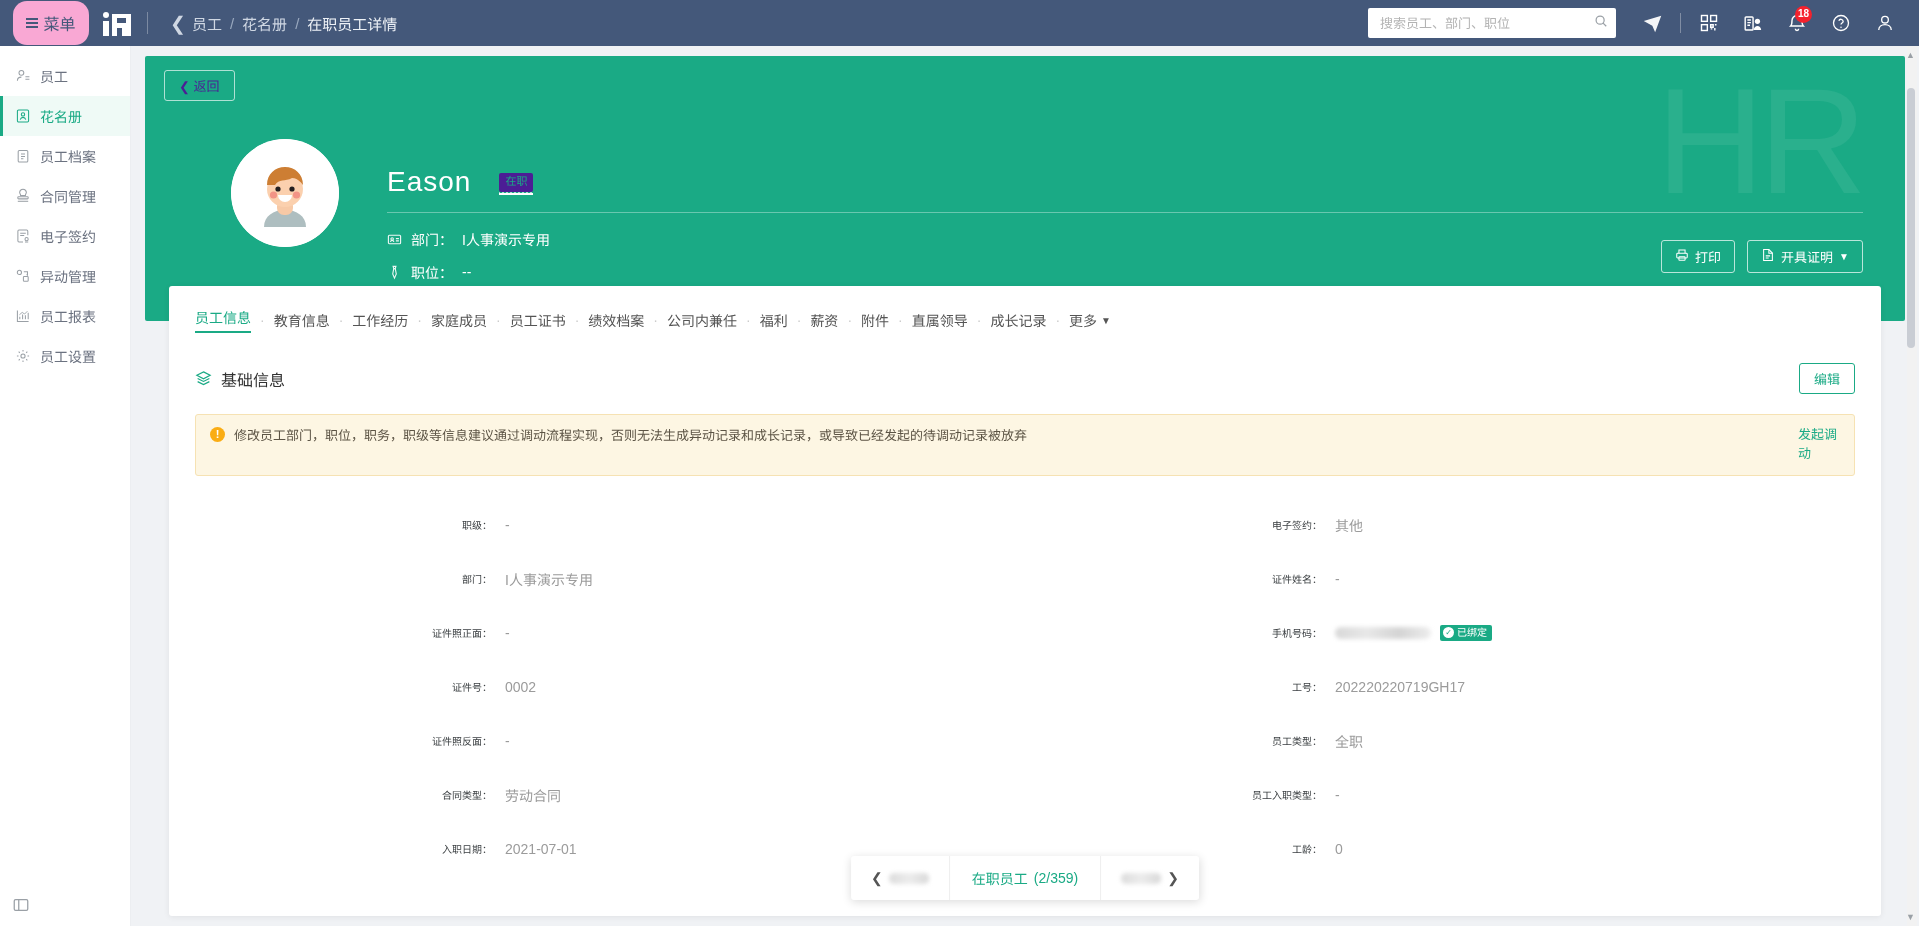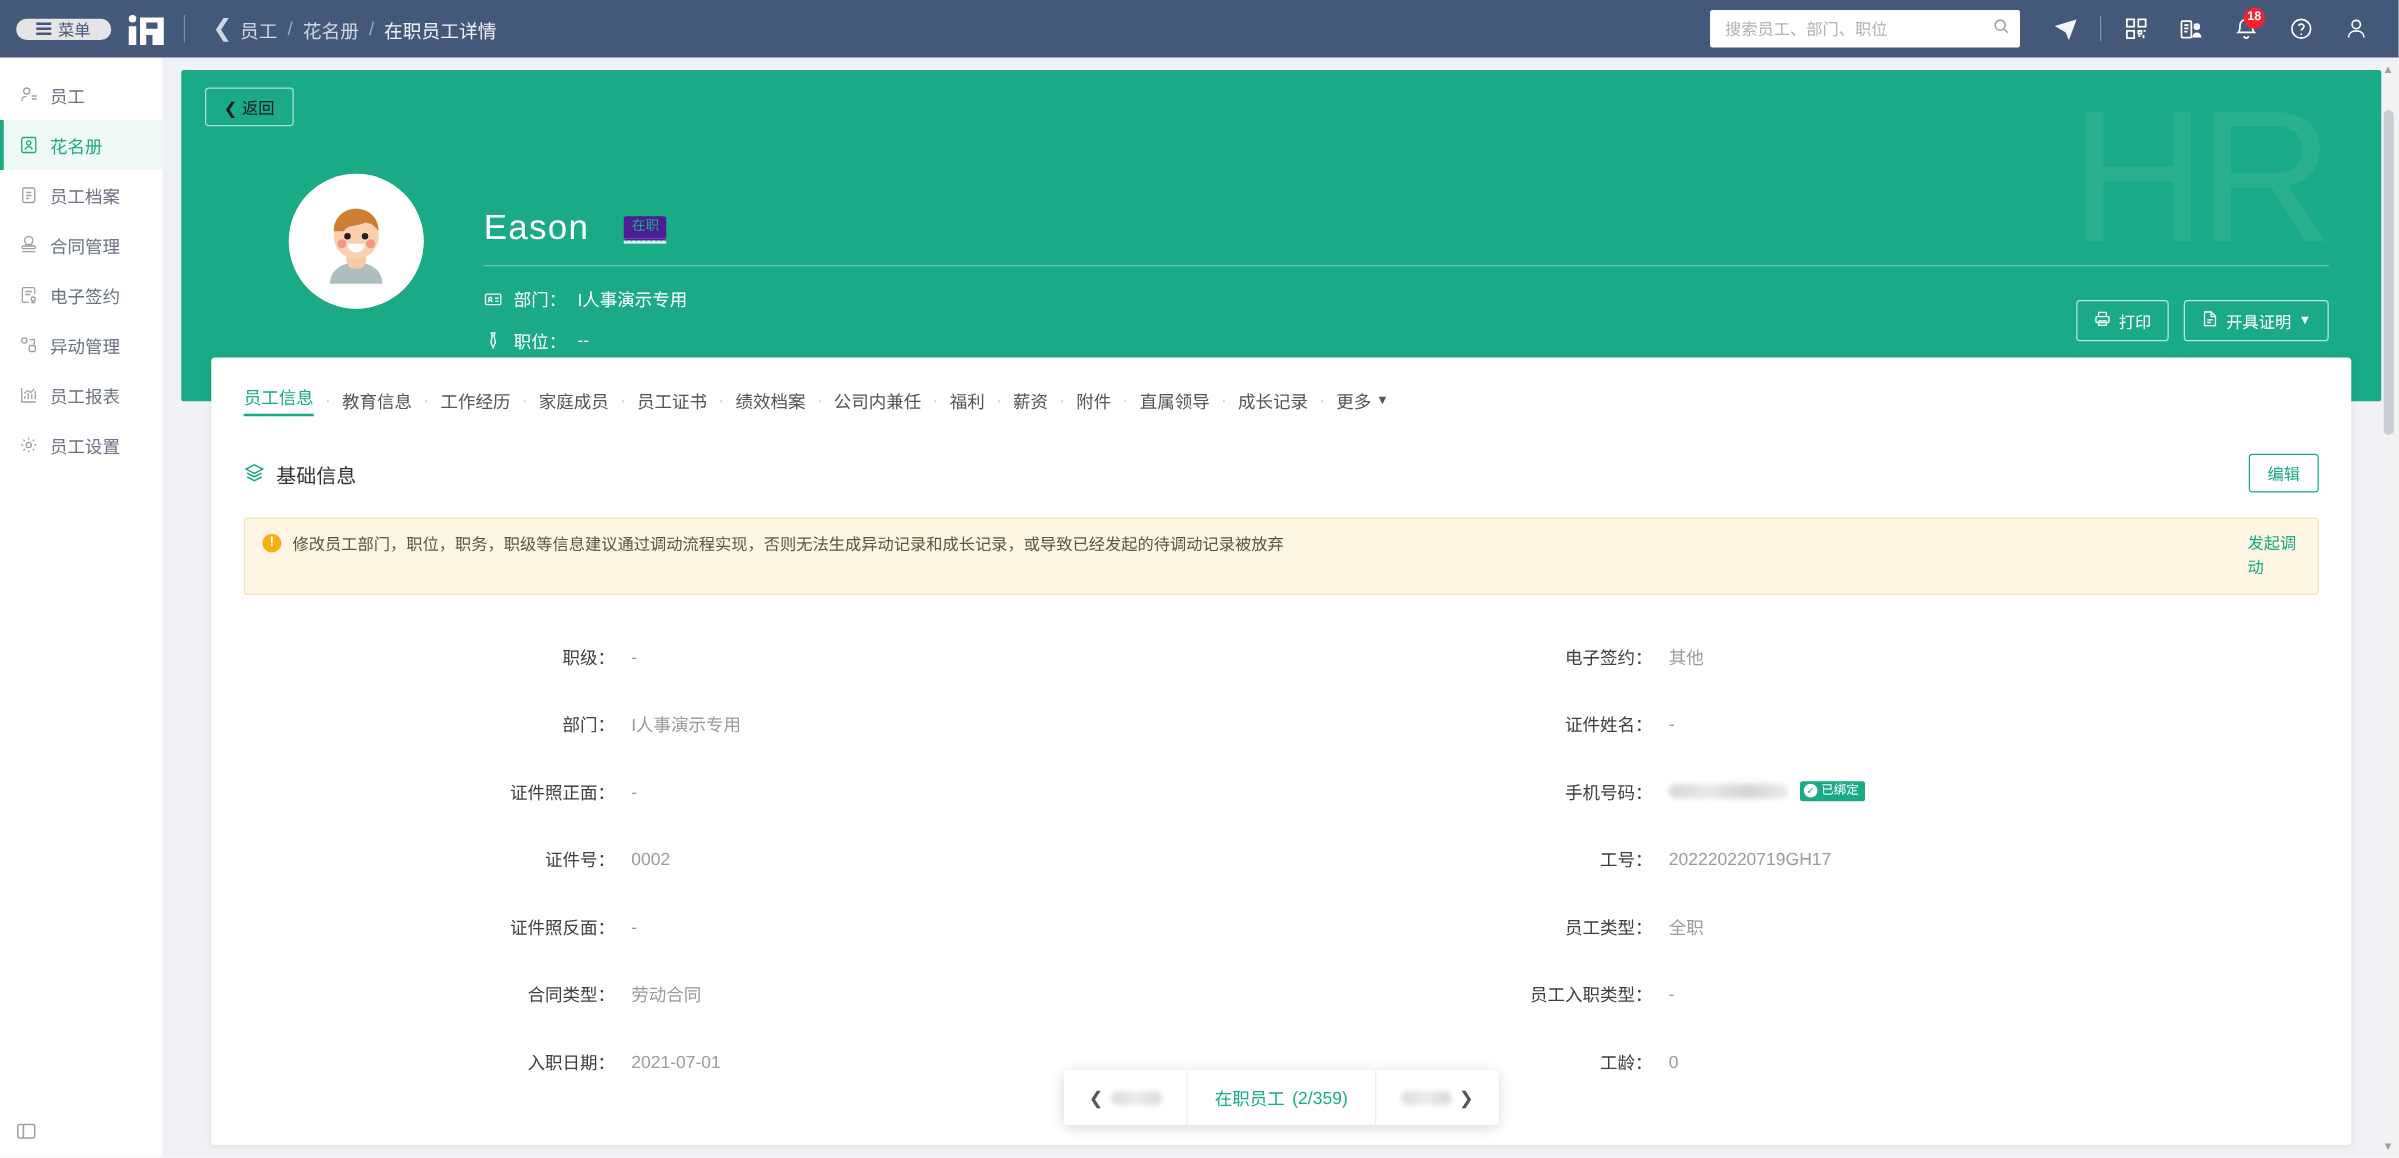--- a/index.html
+++ b/index.html
@@ -8,23 +8,23 @@
     width: 1919px; height: 926px;
     font-family: "Liberation Sans", "DejaVu Sans", sans-serif;
     background: #f0f2f5; overflow: hidden;
   }
   
   #topbar {
     height: 46px; background: #44587a; display: flex; align-items: center;
     position: relative; z-index: 30;
   }
   #menu-btn {
-    margin-left: 13px; height: 17px; min-width: 76px; border-radius: 14px;
-    background: #e5e5e5; color: #44587a; display: flex; align-items: center;
-    justify-content: center; gap: 5px; font-size: 13px; cursor: pointer;
+    margin-left: 13px; height: 44px; min-width: 76px; border-radius: 14px;
+    background: #f9a8d4; color: #44587a; display: flex; align-items: center;
+    justify-content: center; gap: 5px; font-size: 16px; cursor: pointer;
     padding: 0 12px;
   }
   #menu-btn .bars { display: inline-block; width: 12px; }
   #menu-btn .bars i {
     display: block; height: 1.5px; background: #44587a; margin: 2.5px 0;
     width: 12px;
   }
   #brand-logo {
     margin-left: 14px; display: flex; align-items: flex-end; gap: 2px;
     height: 26px;
@@ -109,21 +109,21 @@
     margin: 0 14px 0 14px; background: #1aaa85; position: relative;
     height: 265px; overflow: hidden; border-radius: 2px;
   }
   #hero .wm {
     position: absolute; right: 44px; top: 10px; font-size: 150px; font-weight: 400;
     color: rgba(255,255,255,.07); letter-spacing: -6px; user-select: none;
     line-height: 1;
   }
   #btn-back {
     position: absolute; left: 19px; top: 14px; border: 1px solid rgba(255,255,255,.65);
-    color: #0f172a; border-radius: 3px; font-size: 13px; padding: 5px 14px;
+    color: #4c1d95; border-radius: 3px; font-size: 13px; padding: 5px 14px;
     cursor: pointer; background: transparent;
     font-family: "Liberation Sans", sans-serif;
   }
   #avatar {
     position: absolute; left: 86px; top: 83px; width: 108px; height: 108px;
     border-radius: 50%; background: #fff; overflow: hidden;
   }
   #hero-info { position: absolute; left: 242px; top: 110px; right: 42px; }
   #emp-name-row { display: flex; align-items: center; gap: 28px; }
   #emp-name { color: #fff; font-size: 28px; letter-spacing: 1px; }
@@ -190,21 +190,21 @@
   #alert-action {
     color: #1aaa85; font-size: 13px; cursor: pointer; width: 42px;
     line-height: 1.45; flex-shrink: 0; text-align: left;
   }
   #form-grid {
     display: grid; grid-template-columns: 1fr 1fr; padding: 22px 26px 40px 26px;
     column-gap: 0; row-gap: 0;
   }
   .field { display: flex; align-items: center; min-height: 54px; }
   .field .flabel {
-    width: 310px; text-align: right; color: #3c4043; font-size: 14px;
+    width: 310px; text-align: right; color: #3c4043; font-size: 10px;
     padding-right: 13px; flex-shrink: 0;
   }
   .field .fvalue { color: #9b9b9b; font-size: 14px; display: flex; align-items:center; gap: 9px; }
   .masked {
     display: inline-block; width: 96px; height: 12px; border-radius: 6px;
     background: linear-gradient(90deg,#d8d8d8,#e8e8e8,#d4d4d4,#ededed);
     filter: blur(2px);
   }
   .bound-chip {
     background: #1aaa85; color: #fff; font-size: 10px; border-radius: 2px;

